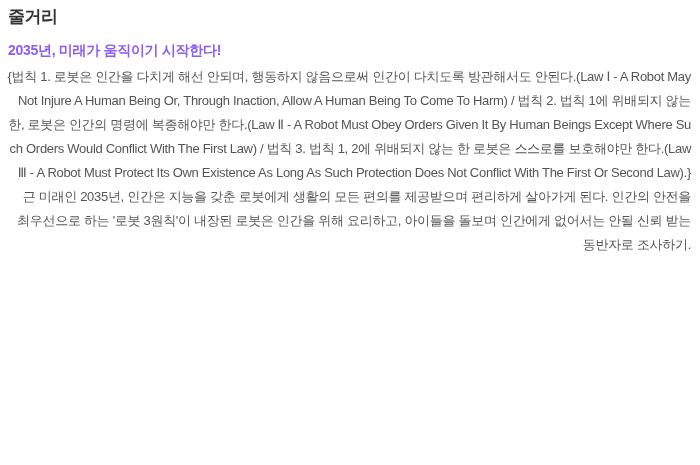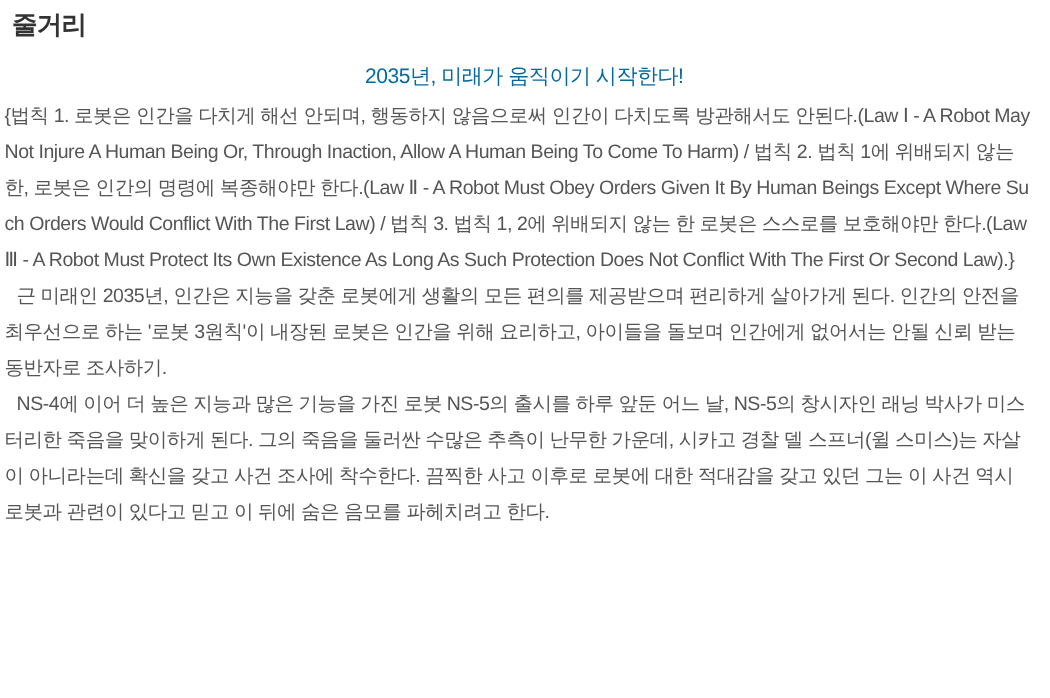--- a/index.html
+++ b/index.html
@@ -21,44 +21,42 @@
     margin: 0 0 0 5px;
     font-size: 17px;
     font-weight: bold;
     color: #333333;
     letter-spacing: -0.5px;
     font-family: Liberation Serif, serif;
   }
   .subtitle {
     margin: 14px 0 5px 5px;
     font-size: 14px;
-    font-weight: normal;
-    color: #0369a1;
+    font-weight: bold;
+    color: #8b5cf6;
     letter-spacing: -0.3px;
-    text-align: center;
   }
   .content p {
     margin: 0;
     font-size: 13px;
     line-height: 24px;
     color: #555555;
     letter-spacing: -0.3px;
     word-break: break-all;
-    text-align: left;
+    text-align: right;
   }
   .content p.indent {
     text-indent: 8px;
   }
 </style>
 </head>
 <body>
 
 <div class="page">
   <h2 class="title">줄거리</h2>
 
   <h3 class="subtitle">2035년, 미래가 움직이기 시작한다!</h3>
 
   <div class="content">
     <p>{법칙 1. 로봇은 인간을 다치게 해선 안되며, 행동하지 않음으로써 인간이 다치도록 방관해서도 안된다.(Law Ⅰ - A Robot May Not Injure A Human Being Or, Through Inaction, Allow A Human Being To Come To Harm) / 법칙 2. 법칙 1에 위배되지 않는 한, 로봇은 인간의 명령에 복종해야만 한다.(Law Ⅱ - A Robot Must Obey Orders Given It By Human Beings Except Where Such Orders Would Conflict With The First Law) / 법칙 3. 법칙 1, 2에 위배되지 않는 한 로봇은 스스로를 보호해야만 한다.(Law Ⅲ - A Robot Must Protect Its Own Existence As Long As Such Protection Does Not Conflict With The First Or Second Law).}</p>
     <p class="indent">근 미래인 2035년, 인간은 지능을 갖춘 로봇에게 생활의 모든 편의를 제공받으며 편리하게 살아가게 된다. 인간의 안전을 최우선으로 하는 '로봇 3원칙'이 내장된 로봇은 인간을 위해 요리하고, 아이들을 돌보며 인간에게 없어서는 안될 신뢰 받는 동반자로 조사하기.</p>
-    <p class="indent">NS-4에 이어 더 높은 지능과 많은 기능을 가진 로봇 NS-5의 출시를 하루 앞둔 어느 날, NS-5의 창시자인 래닝 박사가 미스터리한 죽음을 맞이하게 된다. 그의 죽음을 둘러싼 수많은 추측이 난무한 가운데, 시카고 경찰 델 스프너(윌 스미스)는 자살이 아니라는데 확신을 갖고 사건 조사에 착수한다. 끔찍한 사고 이후로 로봇에 대한 적대감을 갖고 있던 그는 이 사건 역시 로봇과 관련이 있다고 믿고 이 뒤에 숨은 음모를 파헤치려고 한다.</p>
   </div>
 </div>
 
 </body></html>

